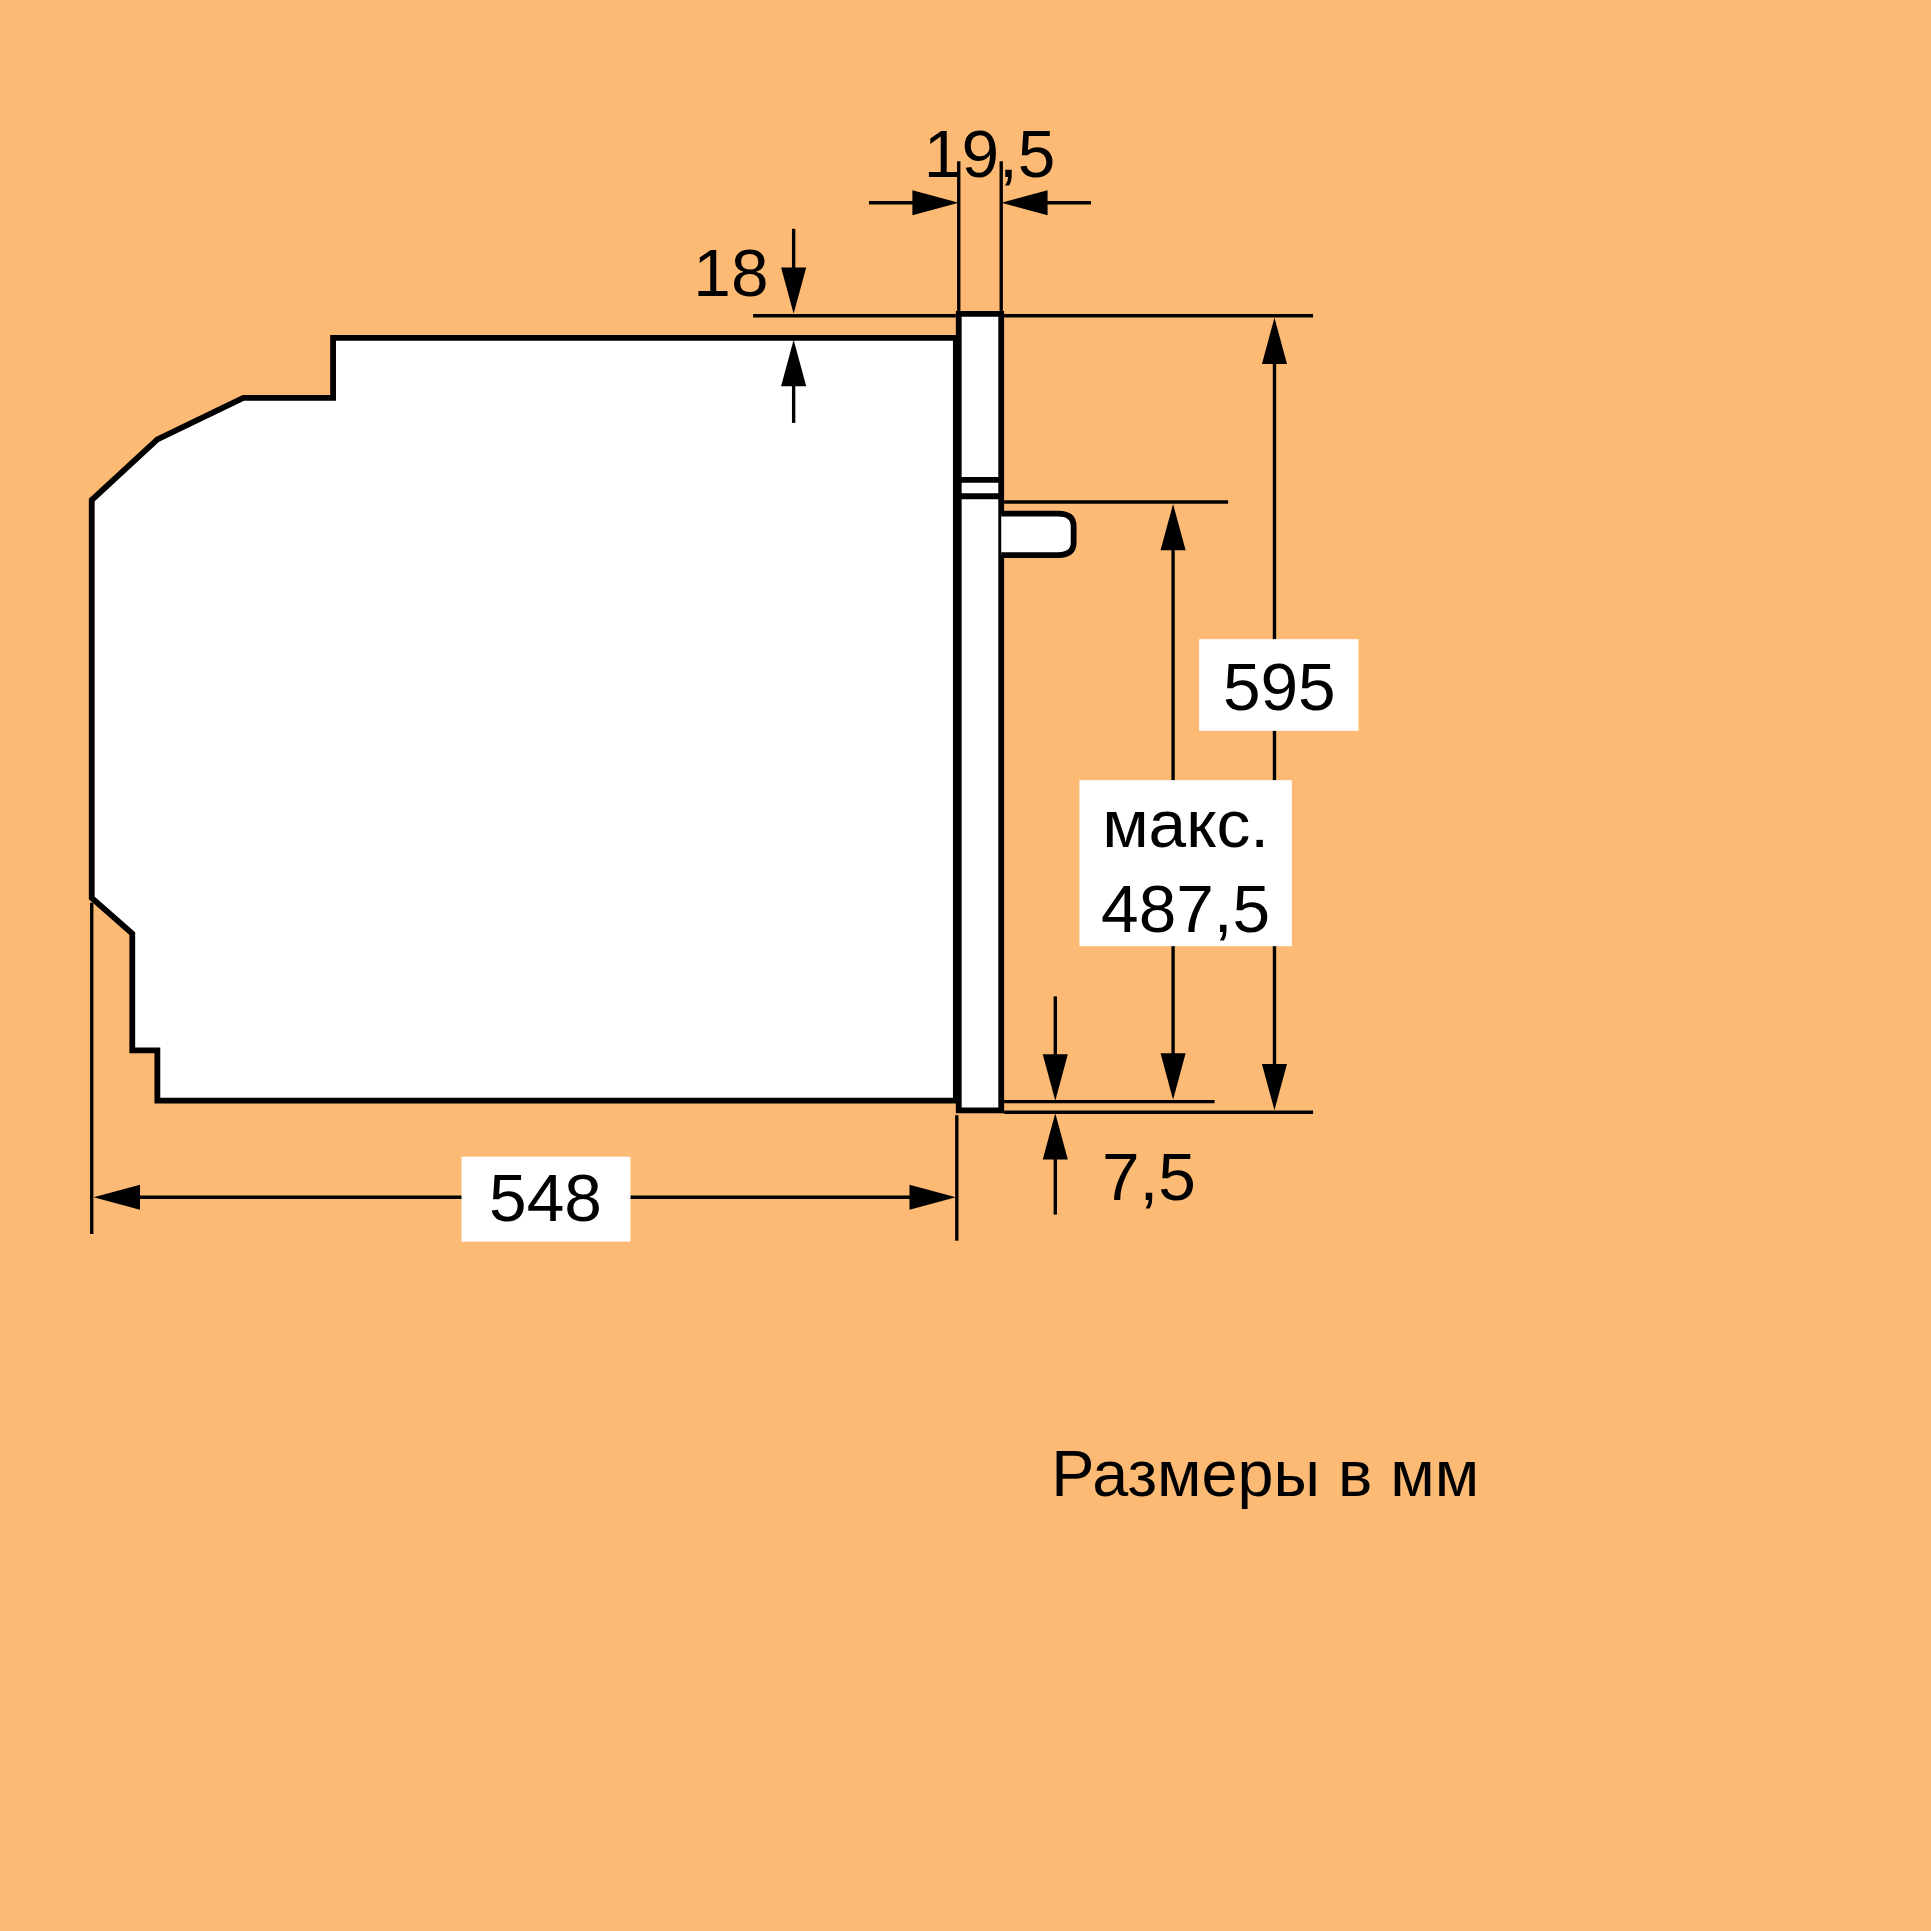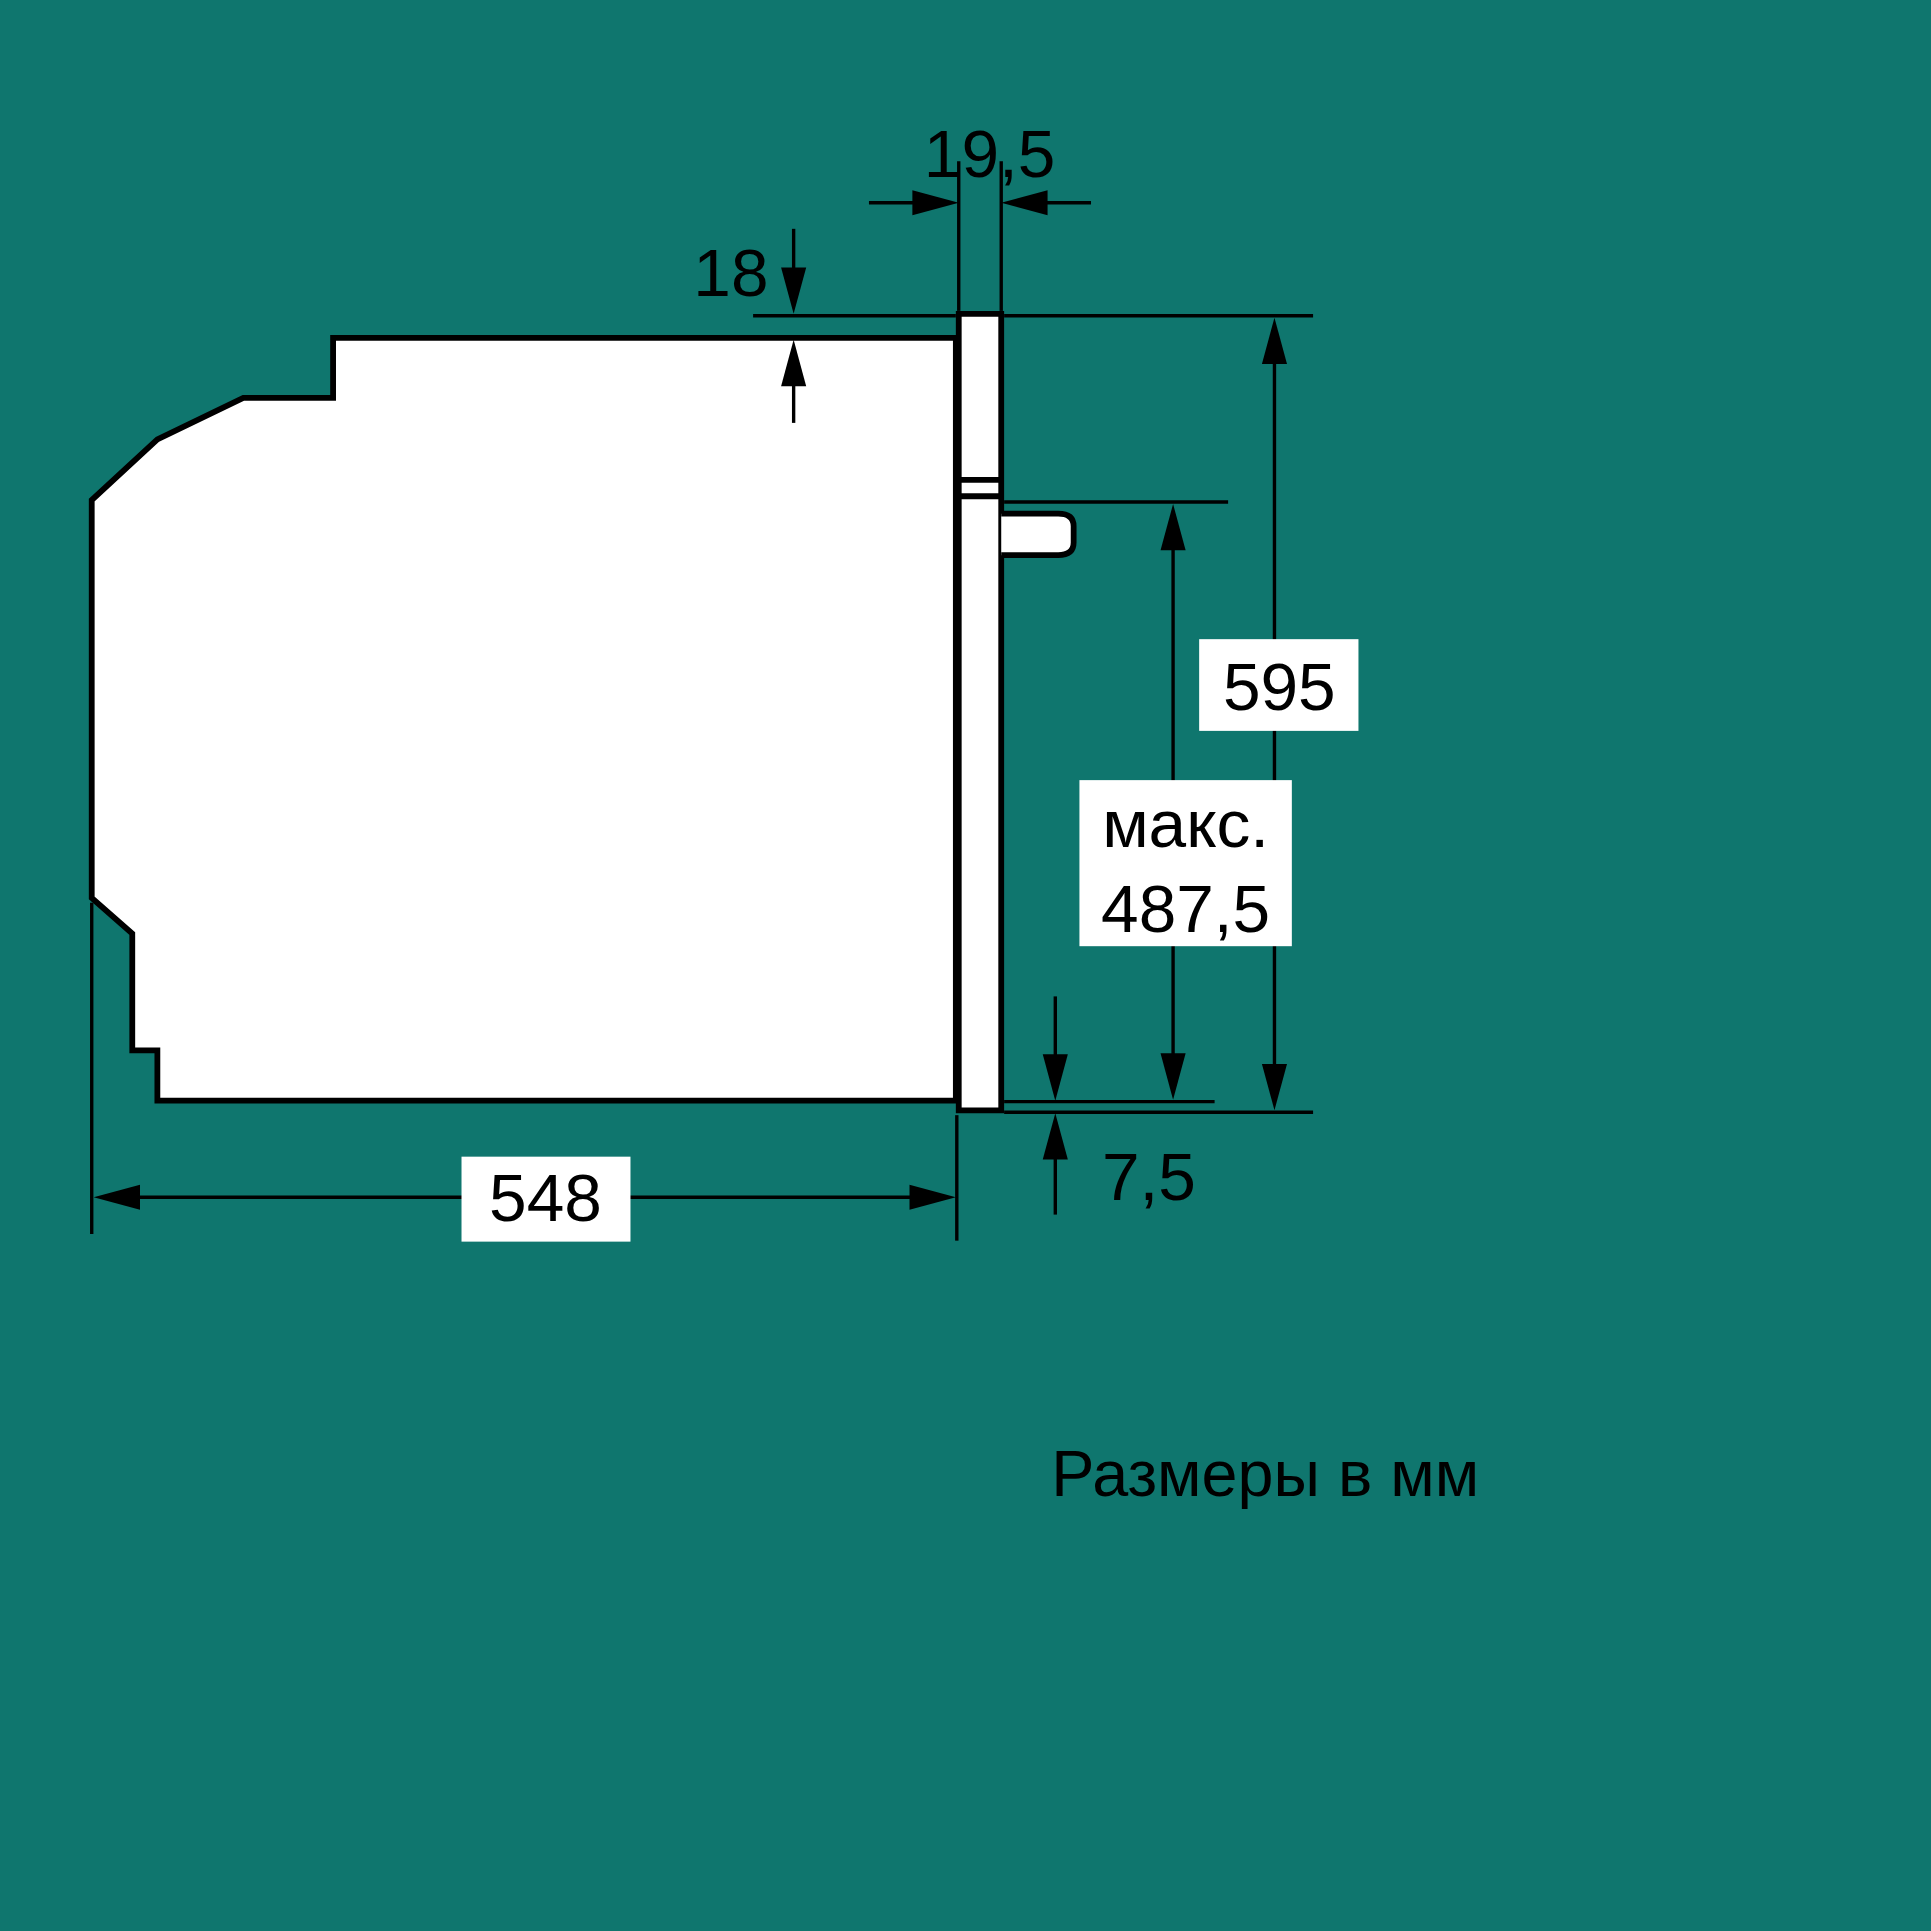--- a/index.html
+++ b/index.html
@@ -5,21 +5,21 @@
   html, body {
     margin: 0;
     padding: 0;
     background: #ffffff;
     width: 100%;
     height: 100%;
   }
   .canvas {
     width: 1931px;
     height: 1931px;
-    background: #0f766e;
+    background: #fdba74;
     position: relative;
     font-family: "Liberation Sans", sans-serif;
   }
   svg { display: block; }
   .thick {
     fill: none;
     stroke: #000000;
     stroke-width: 6;
     stroke-linejoin: miter;
     stroke-linecap: butt;

